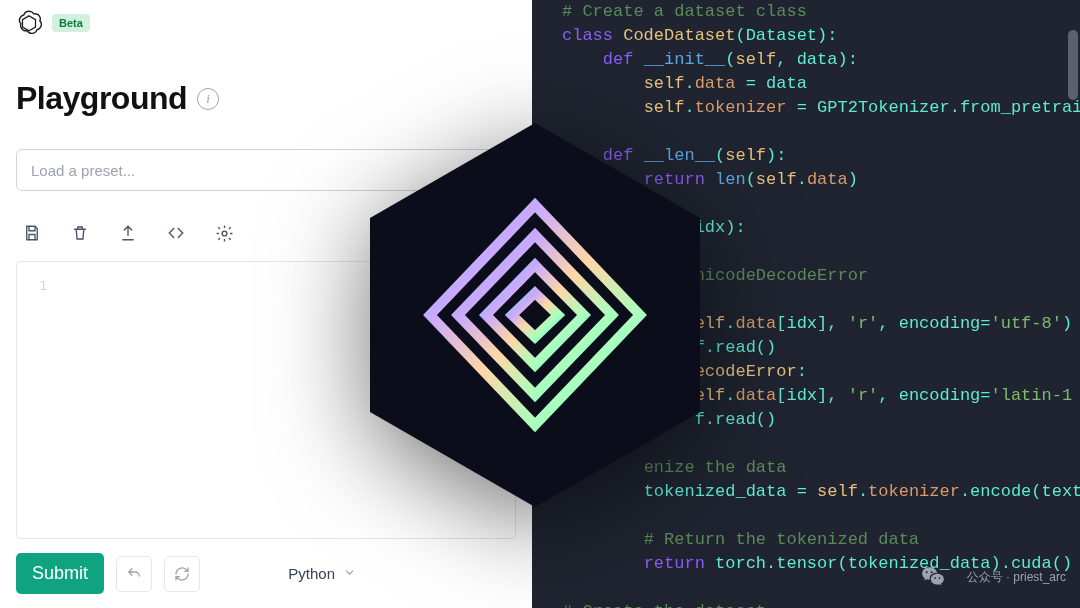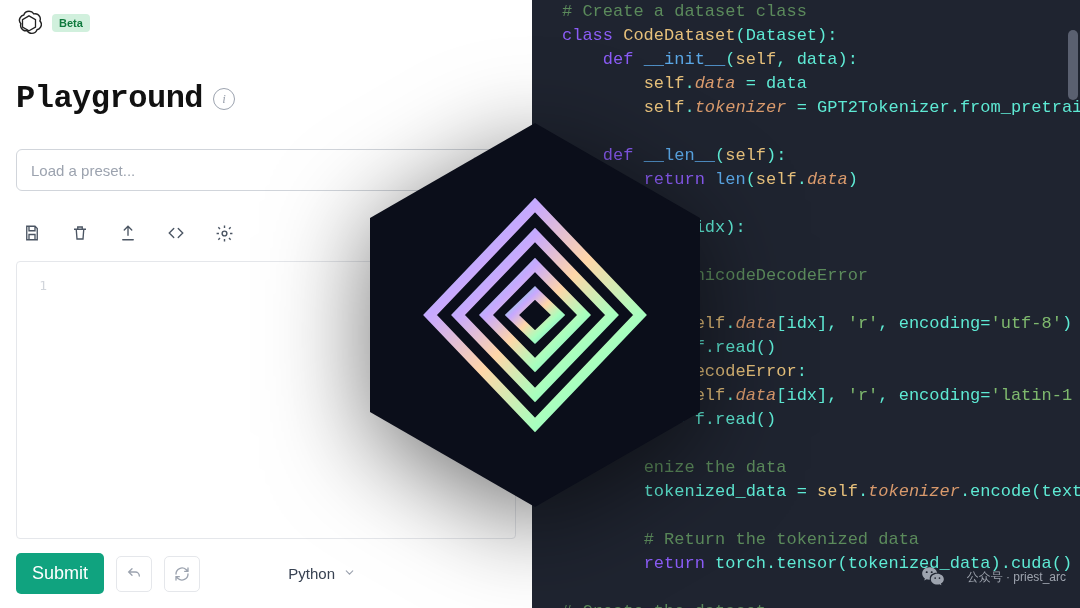--- a/index.html
+++ b/index.html
@@ -41,21 +41,20 @@
     display: flex;
     align-items: center;
     gap: 10px;
     padding: 40px 16px 16px;
   }
   .page-title {
     font-size: 32px;
     font-weight: 700;
     letter-spacing: -0.5px;
     color: #111;
-    font-family: Liberation Mono, monospace;
   }
   .info-icon {
     width: 22px; height: 22px;
     border: 1.8px solid #9ca3af;
     border-radius: 50%;
     display: flex; align-items: center; justify-content: center;
     color: #9ca3af;
     font-size: 13px;
     font-family: Georgia, serif;
     font-style: italic;
@@ -172,21 +171,21 @@
     font-size: 17px;
     line-height: 24px;
     white-space: pre;
     color: #cdd3dd;
   }
   .c-cm { color: #5b8a5b; }       
   .c-kw { color: #8b5cf6; }       
   .c-cl { color: #e6c07b; }       
   .c-fn { color: #5aa7e6; }       
   .c-sf { color: #e6c07b; }       
-  .c-at { color: #d99a6c; font-style: italic; }       
+  .c-at { color: #d99a6c; }       
   .c-bi { color: #5aa7e6; font-family: Liberation Mono, monospace; }       
   .c-st { color: #7fb96e; }       
   .c-op { color: #5eead4; }       
 
   .vscroll {
     position: absolute;
     right: 2px; top: 0;
     width: 10px; height: 100%;
   }
   .vscroll-thumb {

